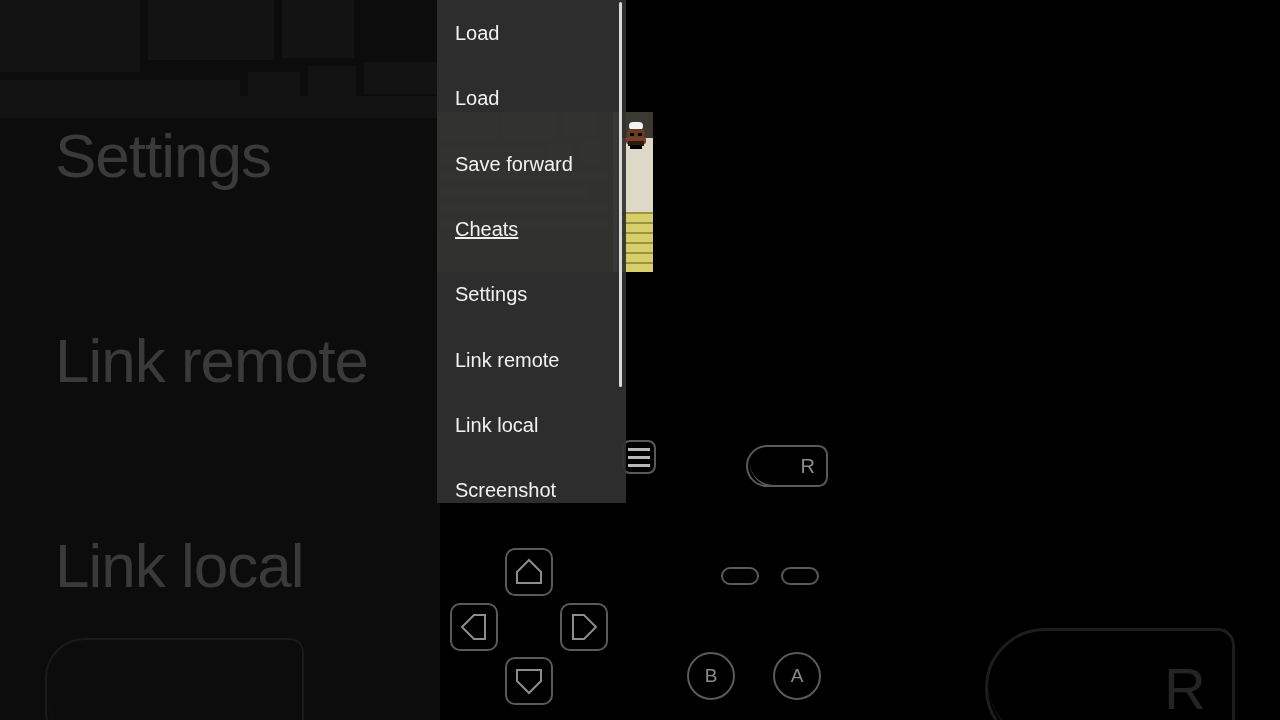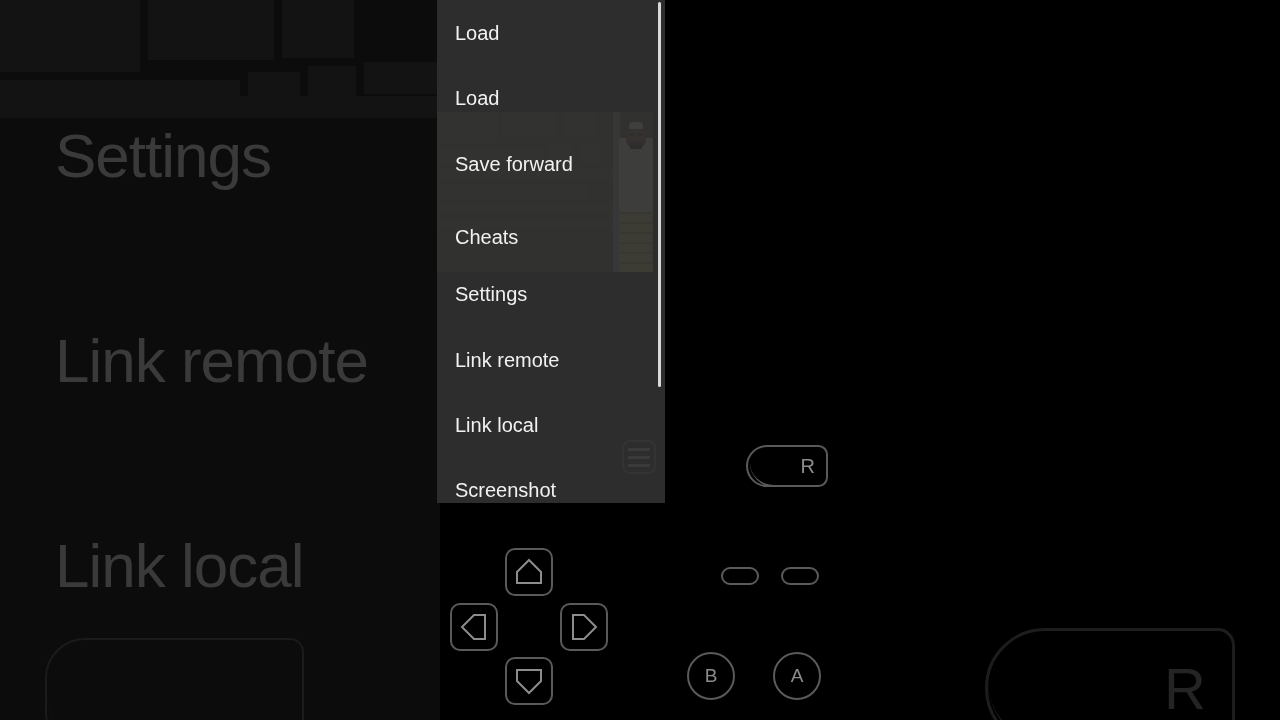--- a/index.html
+++ b/index.html
@@ -221,21 +221,21 @@
     height: 64px;
     border-bottom: 3px solid #1d1d1d;
     border-radius: 0 0 0 120px;
   }
 
   
   .menu {
     position: absolute;
     left: 437px;
     top: 0;
-    width: 228px;
+    width: 189px;
     height: 503px;
     background: rgba(48,48,48,0.93);
     overflow: hidden;
   }
   .menu-item {
     position: absolute;
     left: 18px;
     color: #f1f1f1;
     font-size: 20px;
     white-space: nowrap;
@@ -367,21 +367,21 @@
 
   <div class="ghost-r">
     <div class="ghost-r-cut"></div>
     <span>R</span>
   </div>
 
   <div class="menu">
     <div class="menu-item" style="top:23px;">Load</div>
     <div class="menu-item" style="top:88px;">Load</div>
     <div class="menu-item" style="top:154px;">Save forward</div>
-    <div class="menu-item" style="top:227px;">Cheats</div>
+    <div class="menu-item" style="top:219px;text-decoration:underline;">Cheats</div>
     <div class="menu-item" style="top:284px;">Settings</div>
     <div class="menu-item" style="top:350px;">Link remote</div>
     <div class="menu-item" style="top:415px;">Link local</div>
     <div class="menu-item" style="top:480px;">Screenshot</div>
 
     <div class="scrollbar-track">
       <div class="scrollbar-thumb"></div>
     </div>
   </div>
 

